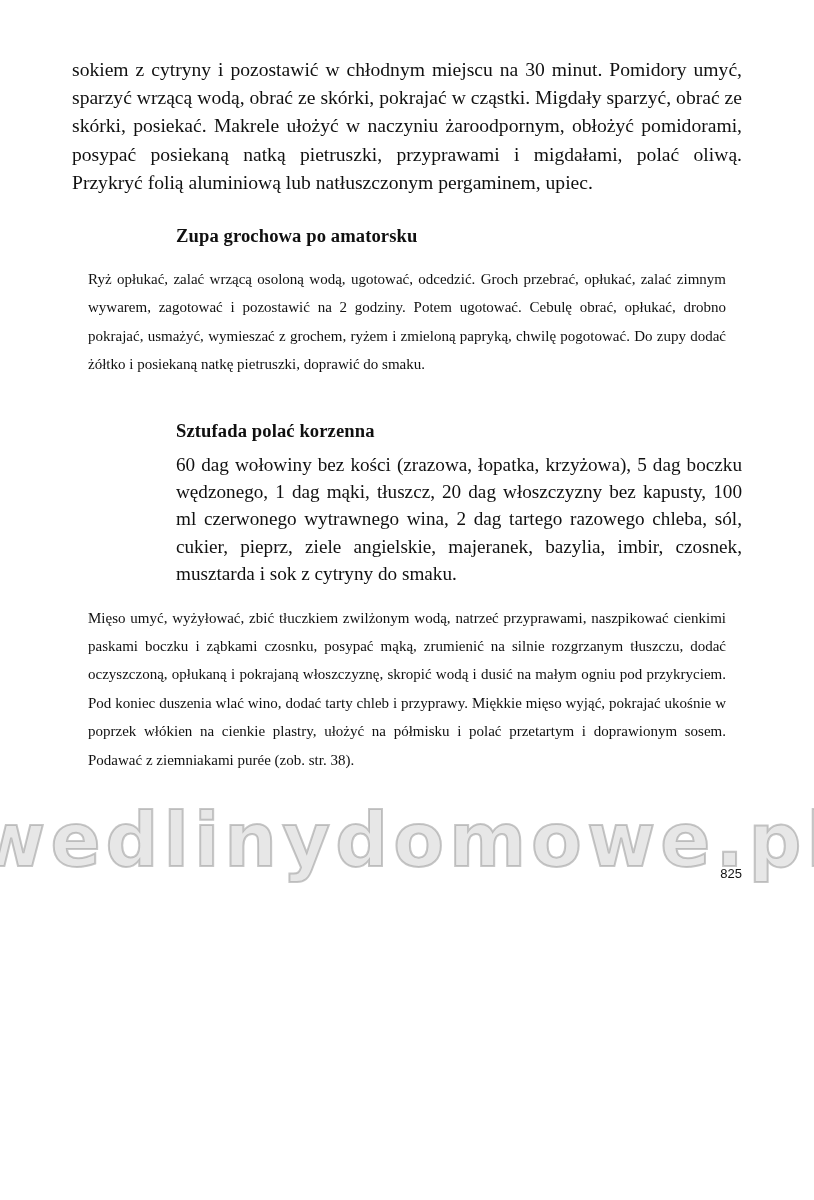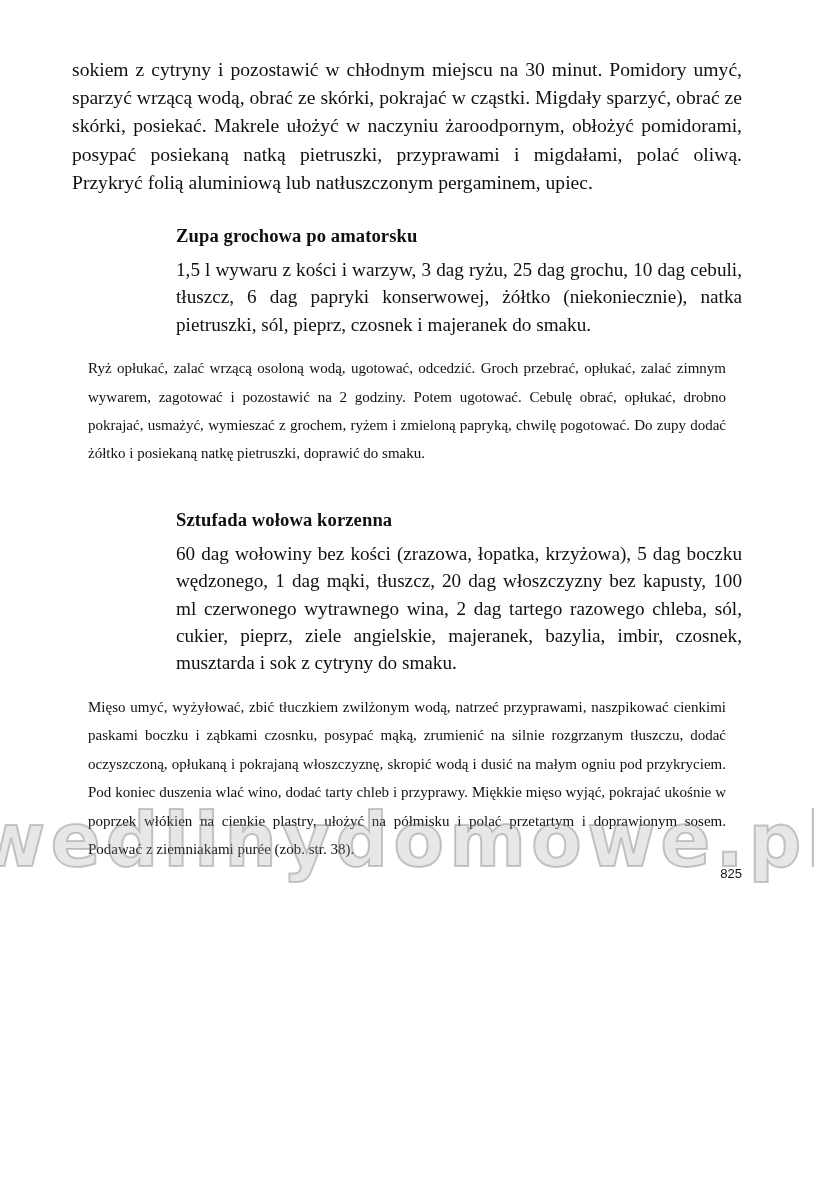--- a/index.html
+++ b/index.html
@@ -93,28 +93,27 @@
 </style>
 </head>
 <body>
 
 <div class="page">
 
   <p class="para block-intro">sokiem z cytryny i pozostawić w chłodnym miejscu na 30 minut. Pomidory umyć, sparzyć wrzącą wodą, obrać ze skórki, pokrajać w cząstki. Migdały sparzyć, obrać ze skórki, posiekać. Makrele ułożyć w naczyniu żaroodpornym, obłożyć pomidorami, posypać posiekaną natką pietruszki, przyprawami i migdałami, polać oliwą. Przykryć folią aluminiową lub natłuszczonym pergaminem, upiec.</p>
 
   <div class="recipe">
     <h2 class="recipe-title">Zupa grochowa po amatorsku</h2>
-    <p class="ingredients">1,5 l wywaru z kości i warzyw, 3 dag ryżu, 25 dag grochu, 10 dag cebuli, tłuszcz, 6 dag papryki konserwowej, żółtko (niekoniecznie), natka pietruszki, sól, pieprz, czosnek i majeranek do smaku.</p>
     <p class="method">Ryż opłukać, zalać wrzącą osoloną wodą, ugotować, odcedzić. Groch przebrać, opłukać, zalać zimnym wywarem, zagotować i pozostawić na 2 godziny. Potem ugotować. Cebulę obrać, opłukać, drobno pokrajać, usmażyć, wymieszać z grochem, ryżem i zmieloną papryką, chwilę pogotować. Do zupy dodać żółtko i posiekaną natkę pietruszki, doprawić do smaku.</p>
   </div>
 
   <div class="spacer-sm"></div>
 
   <div class="recipe">
-    <h2 class="recipe-title">Sztufada wołowa korzenna</h2>
+    <h2 class="recipe-title">Sztufada polać korzenna</h2>
     <p class="ingredients">60 dag wołowiny bez kości (zrazowa, łopatka, krzyżowa), 5 dag boczku wędzonego, 1 dag mąki, tłuszcz, 20 dag włoszczyzny bez kapusty, 100 ml czerwonego wytrawnego wina, 2 dag tartego razowego chleba, sól, cukier, pieprz, ziele angielskie, majeranek, bazylia, imbir, czosnek, musztarda i sok z cytryny do smaku.</p>
     <p class="method">Mięso umyć, wyżyłować, zbić tłuczkiem zwilżonym wodą, natrzeć przyprawami, naszpikować cienkimi paskami boczku i ząbkami czosnku, posypać mąką, zrumienić na silnie rozgrzanym tłuszczu, dodać oczyszczoną, opłukaną i pokrajaną włoszczyznę, skropić wodą i dusić na małym ogniu pod przykryciem. Pod koniec duszenia wlać wino, dodać tarty chleb i przyprawy. Miękkie mięso wyjąć, pokrajać ukośnie w poprzek włókien na cienkie plastry, ułożyć na półmisku i polać przetartym i doprawionym sosem. Podawać z ziemniakami purée (zob. str. 38).</p>
   </div>
 
   <div class="spacer-sm"></div>
 
   <div class="recipe">
   </div>
 
   <div class="watermark">

